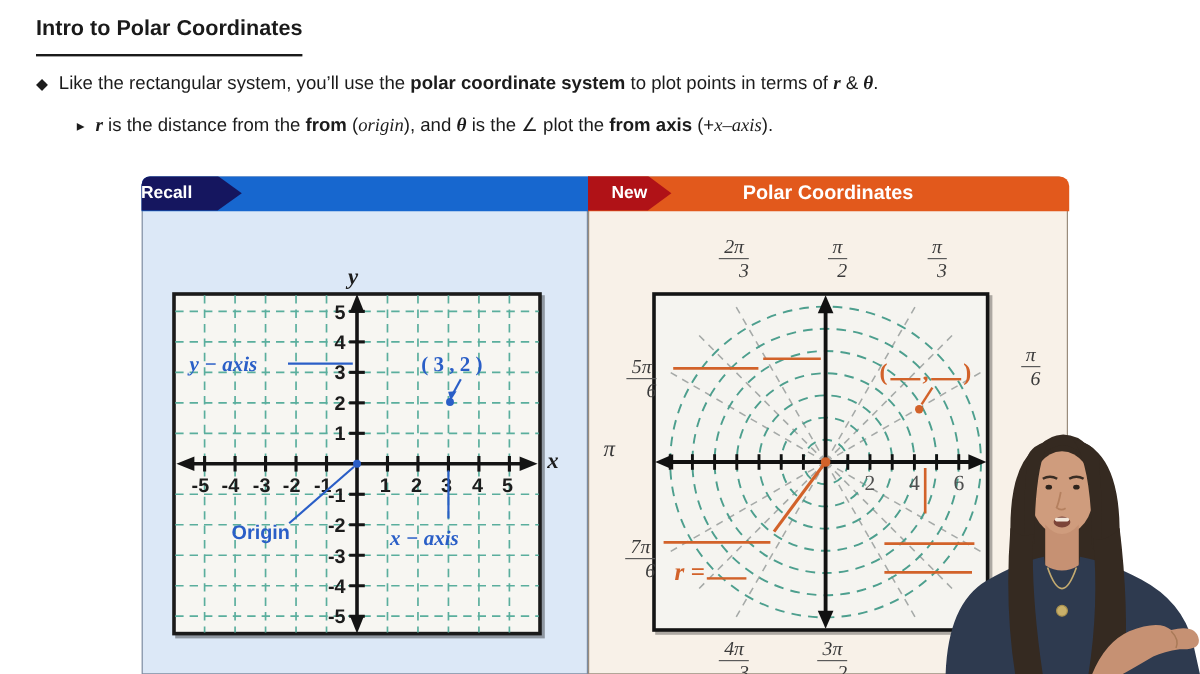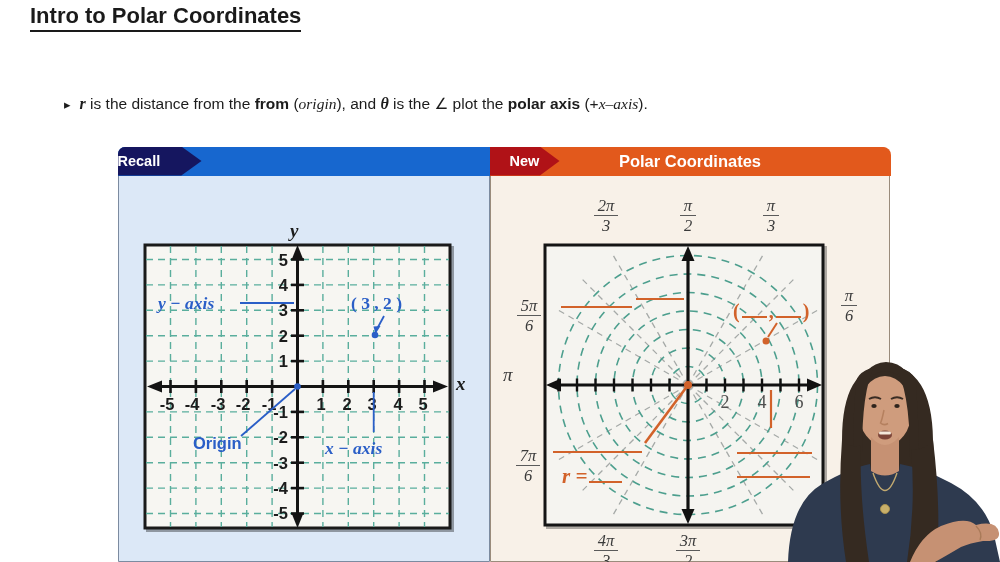--- a/index.html
+++ b/index.html
@@ -1,22 +1,22 @@
 <!DOCTYPE html>
 <html><head>
 <meta charset="utf-8">
 <style>
   html,body{margin:0;padding:0;background:#fff;}
   #stage{position:relative;width:1000px;height:562px;background:#ffffff;overflow:hidden;
          font-family:"Liberation Sans",sans-serif;color:#1a1a1a;}
   .abs{position:absolute;}
 
   
-  #page-title{left:30px;top:3px;font-size:22px;font-weight:700;border-bottom:2.5px solid #1a1a1a;
-              padding-bottom:1px;}
+  #page-title{left:30px;top:13px;font-size:18px;font-weight:700;border-bottom:2.5px solid #1a1a1a;
+              padding-bottom:11px;}
   .note{font-size:15.5px;color:#1c1c1c;white-space:nowrap;}
   #bullet1{left:30px;top:61px;}
   #bullet2{left:64px;top:95px;}
   .marker{margin-right:9px;font-size:13px;}
   .seg-b{font-weight:700;}
   .seg-i{font-style:italic;font-family:"Liberation Serif",serif;}
   .seg-m{font-style:italic;font-weight:700;font-family:"Liberation Serif",serif;font-size:16px;}
 
   
   .panel{position:absolute;top:147px;height:415px;box-sizing:border-box;}
@@ -26,44 +26,47 @@
                 color:#fff;font-weight:700;font-size:16.5px;text-align:center;}
   #rect-header{background:#1767cf;border-radius:7px 0 0 0;}
   #polar-header{background:#e2591c;border-radius:0 8px 0 0;}
   .badge{position:absolute;left:0;top:0;height:29px;line-height:29px;color:#fff;font-weight:700;
          font-size:14.5px;text-align:left;padding-left:0;}
   #rect-badge{width:84px;background:#15165f;clip-path:polygon(0 0,76% 0,100% 50%,76% 100%,0 100%);
               border-radius:7px 0 0 0;}
   #polar-badge{width:70px;background:#b01217;clip-path:polygon(0 0,72% 0,100% 50%,72% 100%,0 100%);text-align:center;}
 
   
-  .frac{position:absolute;text-align:center;font-family:"Liberation Serif",serif;font-style:italic;
+  .frac{position:absolute;text-align:right;font-family:"Liberation Serif",serif;font-style:italic;
         font-size:16.5px;color:#3b3b3b;line-height:1.18;width:36px;}
   .frac .num{display:inline-block;padding:0 4px;border-bottom:1.6px solid #5a5a5a;}
   .frac .den{display:block;}
   .plain-angle{position:absolute;font-family:"Liberation Serif",serif;font-style:italic;
                font-size:19px;color:#3b3b3b;}
 
   
   .orange-label{position:absolute;color:#d2622a;font-family:"Liberation Serif",serif;
                 font-weight:700;font-size:20px;white-space:nowrap;}
   .blankline{display:inline-block;width:25px;height:13px;border-bottom:2.2px solid #d2622a;margin:0 2px;}
   #r-equation .blankline{width:33px;}
   #r-equation{font-style:italic;font-size:21px;}
 </style>
 </head>
 <body>
 
 <div id="stage">
 
   <div class="abs" id="page-title">Intro to Polar Coordinates</div>
 
+  <div class="abs note" id="bullet1">
+    <span class="marker">◆</span><span>Like the rectangular system, you’ll use the </span><span class="seg-b">polar coordinate system</span><span> to plot points in terms of </span><span class="seg-m">r</span><span> &amp; </span><span class="seg-m">θ</span><span>.</span>
+  </div>
 
   <div class="abs note" id="bullet2">
-    <span class="marker">▸</span><span class="seg-m">r</span><span> is the distance from the </span><span class="seg-b">from</span><span> (</span><span class="seg-i">origin</span><span>), and </span><span class="seg-m">θ</span><span> is the ∠ plot the </span><span class="seg-b">polar axis</span><span> (+</span><span class="seg-i">x–axis</span><span>).</span>
+    <span class="marker">▸</span><span class="seg-m">r</span><span> is the distance from the </span><span class="seg-b">from</span><span> (</span><span class="seg-i">origin</span><span>), and </span><span class="seg-m">θ</span><span> is the ∠ plot the </span><span class="seg-b">from axis</span><span> (+</span><span class="seg-i">x–axis</span><span>).</span>
   </div>
 
   <div class="panel" id="rect-panel">
     <div class="panel-header" id="rect-header">
       <span class="badge" id="rect-badge">Recall</span>
     </div>
   </div>
 
   <svg class="abs" style="left:118px;top:176px;" width="372" height="386" viewBox="0 0 372 386">
     <rect x="29.5" y="71.5" width="305" height="283" fill="none" stroke="rgba(0,0,0,0.35)" stroke-width="3"></rect>

